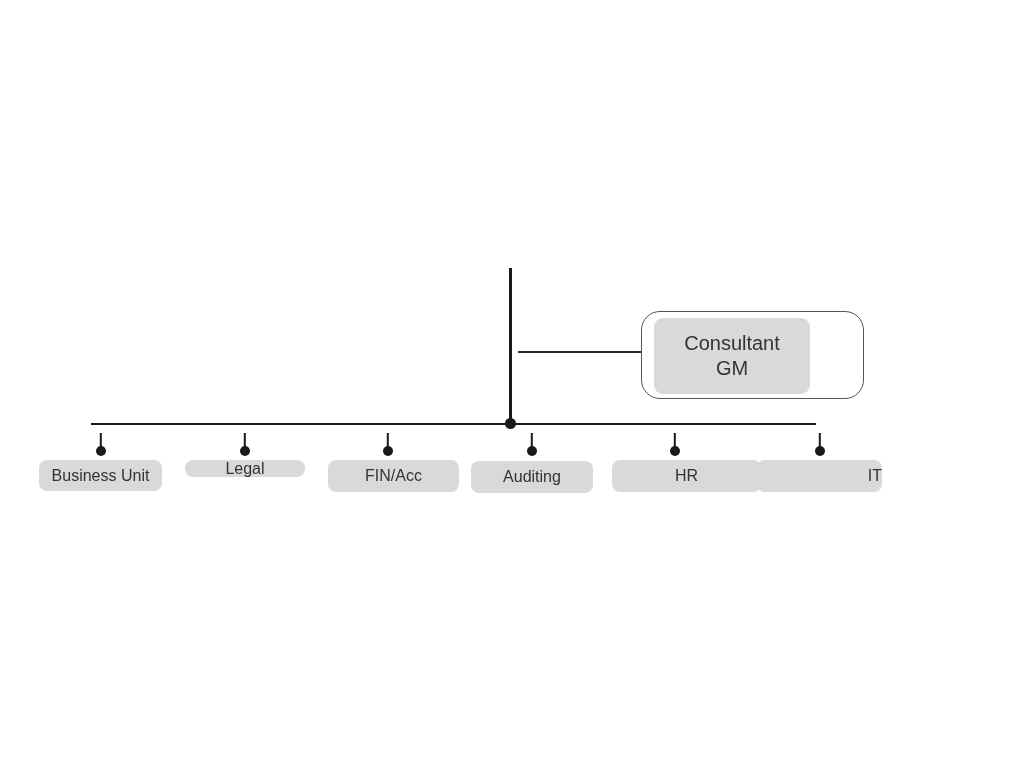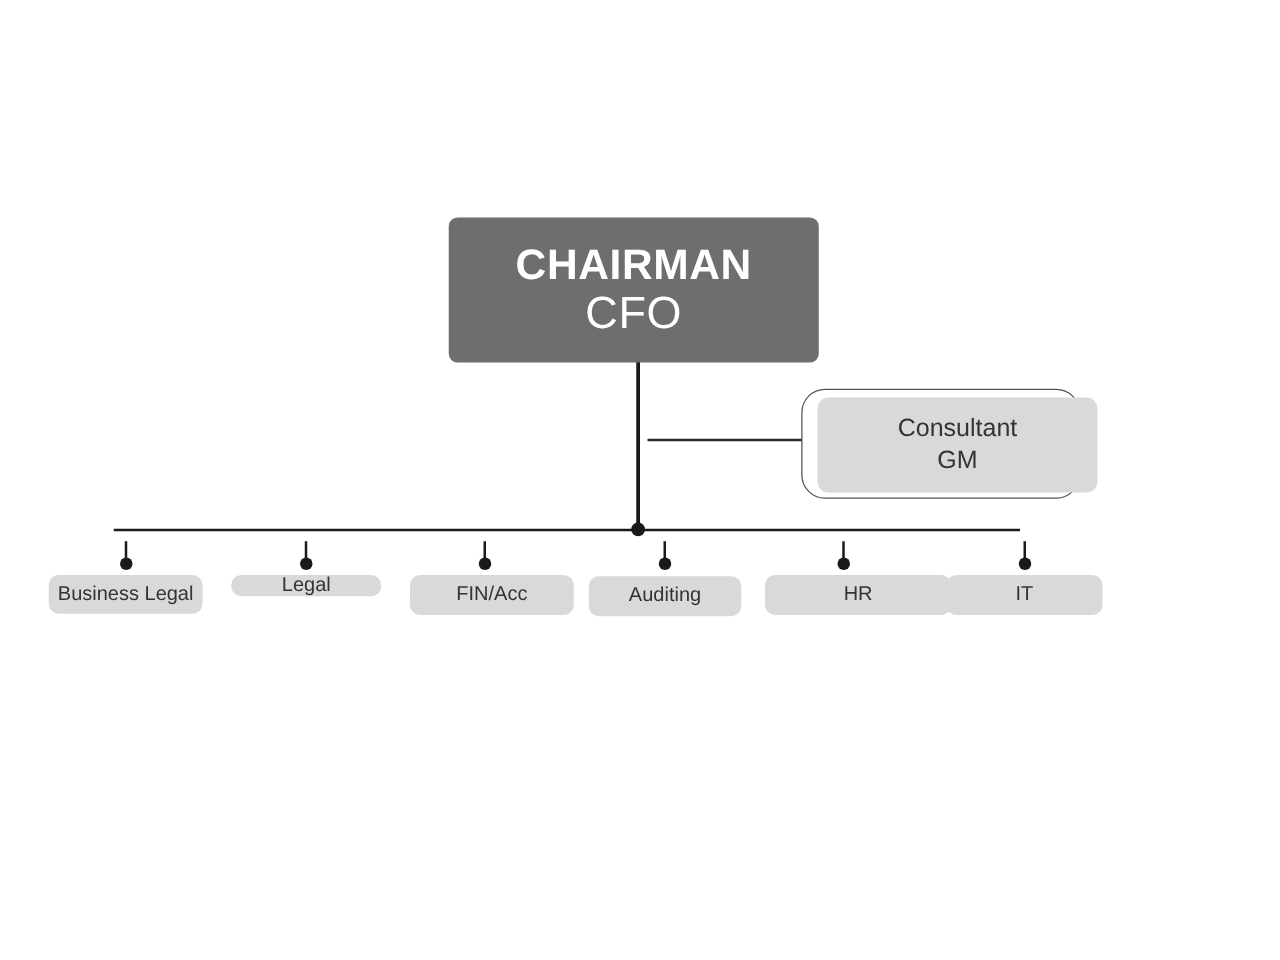--- a/index.html
+++ b/index.html
@@ -67,21 +67,21 @@
     border: 1.4px solid #4c5560;
     border-radius: 19px;
     background: #ffffff;
     box-sizing: border-box;
     z-index: 4;
   }
   .consultant-inner {
     position: absolute;
     left: 12px;
     top: 6px;
-    width: 224px;
+    width: 156px;
     height: 76px;
     background: #d9d9d9;
     border-radius: 9px;
     display: flex;
     flex-direction: column;
     align-items: center;
     justify-content: center;
     box-sizing: border-box;
   }
   .consultant-line {
@@ -181,24 +181,20 @@
     line-height: 1;
     white-space: nowrap;
     text-align: center;
   }
 </style>
 </head>
 <body>
 
 <div id="chart-canvas">
 
-  <div class="root-node">
-    <div class="root-title">CHAIRMAN</div>
-    <div class="root-subtitle">CFO</div>
-  </div>
 
   <div class="trunk-line"></div>
 
   <div class="branch-line"></div>
 
   <div class="consultant-node">
     <div class="consultant-inner">
       <div class="consultant-line">Consultant</div>
       <div class="consultant-line">GM</div>
     </div>
@@ -207,21 +203,21 @@
   <div class="bus-line"></div>
   <div class="trunk-dot"></div>
 
   <div id="leaf-layer">
       <div class="leaf-node" style="left: 39px; top: 433px; width: 123px;">
         <div class="leaf-pin">
           <div class="pin-stem"></div>
           <div class="pin-dot"></div>
         </div>
         <div class="leaf-pill" style="top: 27px; width: 123px; height: 31px;">
-          <span class="leaf-label">Business Legal</span>
+          <span class="leaf-label">Business Unit</span>
         </div>
       </div>
       <div class="leaf-node" style="left: 185px; top: 433px; width: 120px;">
         <div class="leaf-pin">
           <div class="pin-stem"></div>
           <div class="pin-dot"></div>
         </div>
         <div class="leaf-pill" style="top: 27px; width: 120px; height: 17px;">
           <span class="leaf-label">Legal</span>
         </div>
@@ -251,19 +247,19 @@
         </div>
         <div class="leaf-pill" style="top: 27px; width: 149px; height: 32px;">
           <span class="leaf-label">HR</span>
         </div>
       </div>
       <div class="leaf-node" style="left: 757px; top: 433px; width: 125px;">
         <div class="leaf-pin">
           <div class="pin-stem"></div>
           <div class="pin-dot"></div>
         </div>
-        <div class="leaf-pill" style="top: 27px; width: 125px; height: 32px;">
+        <div class="leaf-pill" style="top: 27px; width: 125px; height: 32px; justify-content: flex-end;">
           <span class="leaf-label">IT</span>
         </div>
       </div>
     </div>
 
 </div>
 
 </body></html>

